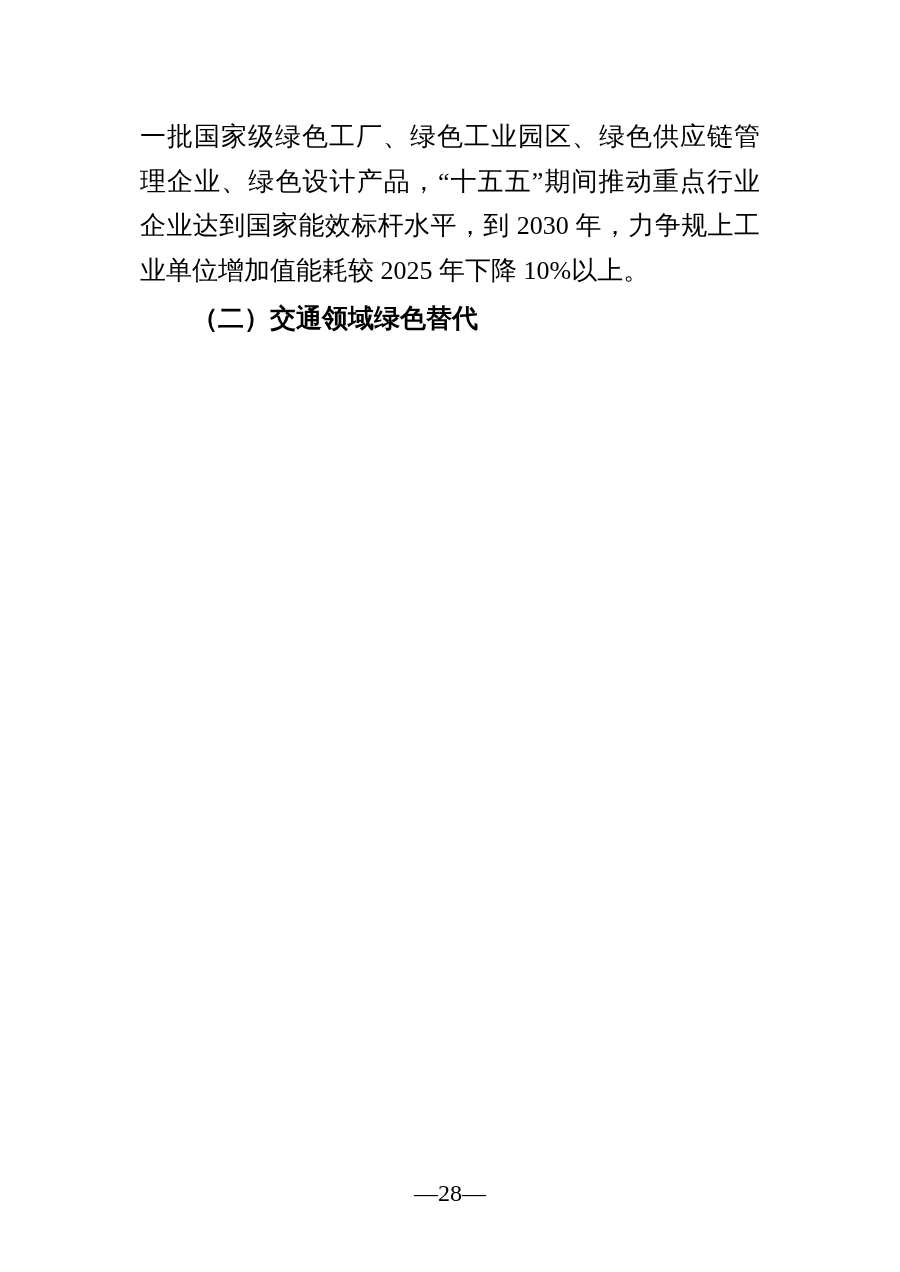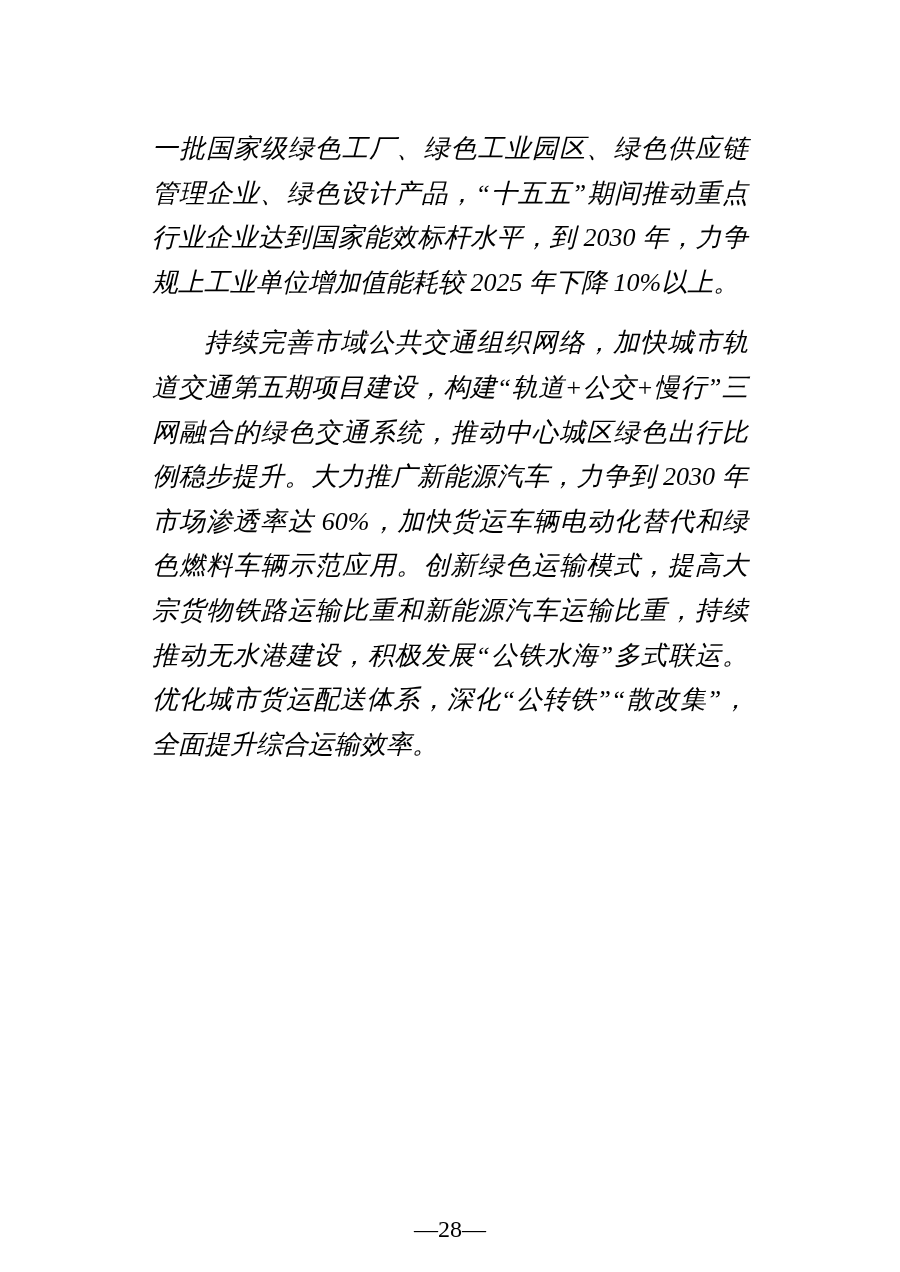--- a/index.html
+++ b/index.html
@@ -21,23 +21,22 @@
     left: 136px;
     top: 111px;
     width: 628px;
     font-size: 26px;
     line-height: 44.6px;
     text-align: justify;
     text-justify: inter-character;
     color: #000000;
   }
   .content p {
-    margin: 16px;
+    margin: 4px;
     padding: 0;
-    font-style: italic;
   }
   .para-indent {
     text-indent: 2em;
   }
   .para-noindent {
     text-indent: 0;
   }
   .heading {
     text-indent: 2em;
     font-weight: bold;
@@ -45,32 +44,31 @@
   .page-number {
     position: absolute;
     left: 0;
     top: 1178px;
     width: 100%;
     text-align: center;
     font-size: 24px;
     line-height: 30px;
     color: #000000;
     font-family: "Liberation Serif", "DejaVu Serif", serif;
-    margin-top: 36px;
   }
 </style>
 </head>
 <body>
 
 <div class="page">
 
   <div class="content">
     <p class="para-noindent">一批国家级绿色工厂、绿色工业园区、绿色供应链管理企业、绿色设计产品，“十五五”期间推动重点行业企业达到国家能效标杆水平，到 2030 年，力争规上工业单位增加值能耗较 2025 年下降 10%以上。</p>
 
+    <p class="heading">（二）交通领域绿色替代</p>
 
-    <p class="para-indent">持续完善市域公共交通组织网络，加快城市轨道交通第五期项目建设，构建“轨道+公交+慢行”三网融合的绿色交通系统，推动中心城区绿色出行比例稳步提升。大力推广新能源汽车，力争到 2030 年市场渗透率达 60%，加快货运车辆电动化替代和绿色燃料车辆示范应用。创新绿色运输模式，提高大宗货物铁路运输比重和新能源汽车运输比重，持续推动无水港建设，积极发展“公铁水海”多式联运。优化城市货运配送体系，深化“公转铁”“散改集”，全面提升综合运输效率。</p>
 
 
   </div>
 
   <div class="page-number">—28—</div>
 
 </div>
 
 </body></html>

